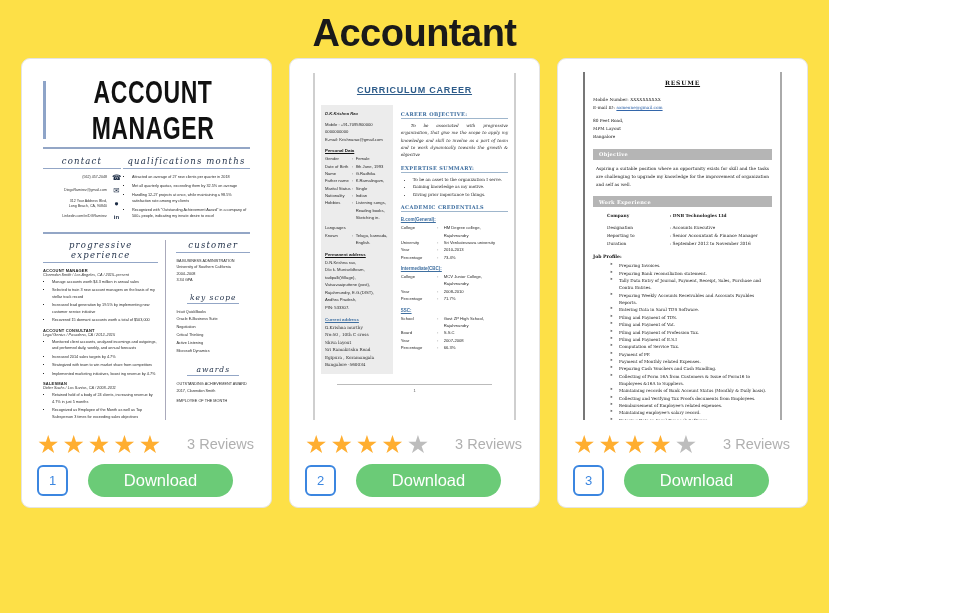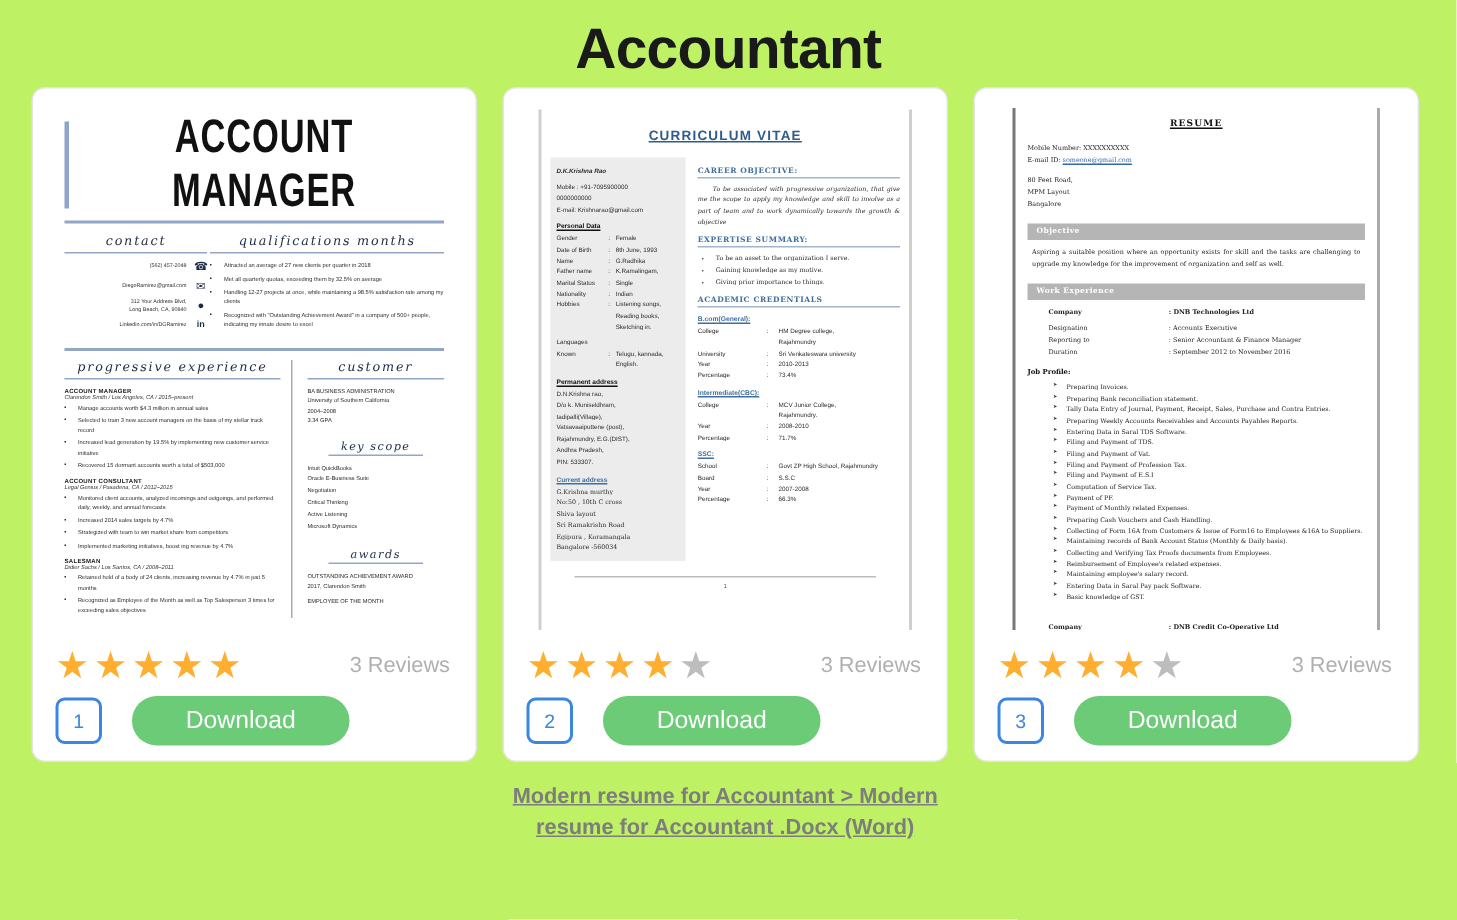--- a/index.html
+++ b/index.html
@@ -3,21 +3,21 @@
 <meta charset="utf-8">
 <style>
   * { box-sizing: border-box; }
   html, body {
     margin: 0; padding: 0;
     width: 971px; height: 613px;
     background: #ffffff;
     font-family: "Liberation Sans", sans-serif;
     overflow: hidden;
   }
-  .page { position: relative; width: 971px; height: 613px; background:#bef264; }
+  .page { position: relative; width: 829px; height: 613px; background:#fde047; }
 
   .page-title {
     text-align: center;
     font-size: 38px;
     font-weight: bold;
     color: #1a1a1a;
     letter-spacing: -0.5px;
     margin: 0;
     padding-top: 9px;
     height: 58px;
@@ -331,21 +331,21 @@
           <button class="dl-btn">Download</button>
         </div>
       </div>
     </div>
 
     <div class="card-wrap">
       <div class="card">
         <div class="preview">
           <div class="doc d2">
             <div class="d2-frame">
-              <div class="d2-title">CURRICULUM VITAE</div>
+              <div class="d2-title">CURRICULUM CAREER</div>
               <div class="d2-cols">
                 <div class="d2-left">
                   <div class="d2-line" style="font-style:italic;font-weight:bold">D.K.Krishna Rao</div>
                   <div class="d2-line" style="white-space:pre-line;margin-top:3px">Mobile : +91-7095900000
                   0000000000</div>
                   <div class="d2-line">E-mail: Krishnarao@gmail.com</div>
                   <div class="d2-bold">Personal Data</div>
                   <div class="d2-kv">
                       <div class="k">Gender</div>
                       <div class="c">:</div>
@@ -499,21 +499,20 @@
             <span class="star-off">★</span>
           </div>
           <div class="reviews">3 Reviews</div>
         </div>
 
         <div class="action-row">
           <div class="num-badge">2</div>
           <button class="dl-btn">Download</button>
         </div>
       </div>
-      <a class="caption">Modern resume for Accountant &gt; Modern resume for Accountant .Docx (Word)</a>
     </div>
 
     <div class="card-wrap">
       <div class="card">
         <div class="preview">
           <div class="doc d3">
             <div class="d3-frame">
               <div class="d3-title">RESUME</div>
               <div class="d3-l">Mobile Number: XXXXXXXXXX</div>
               <div class="d3-l">

